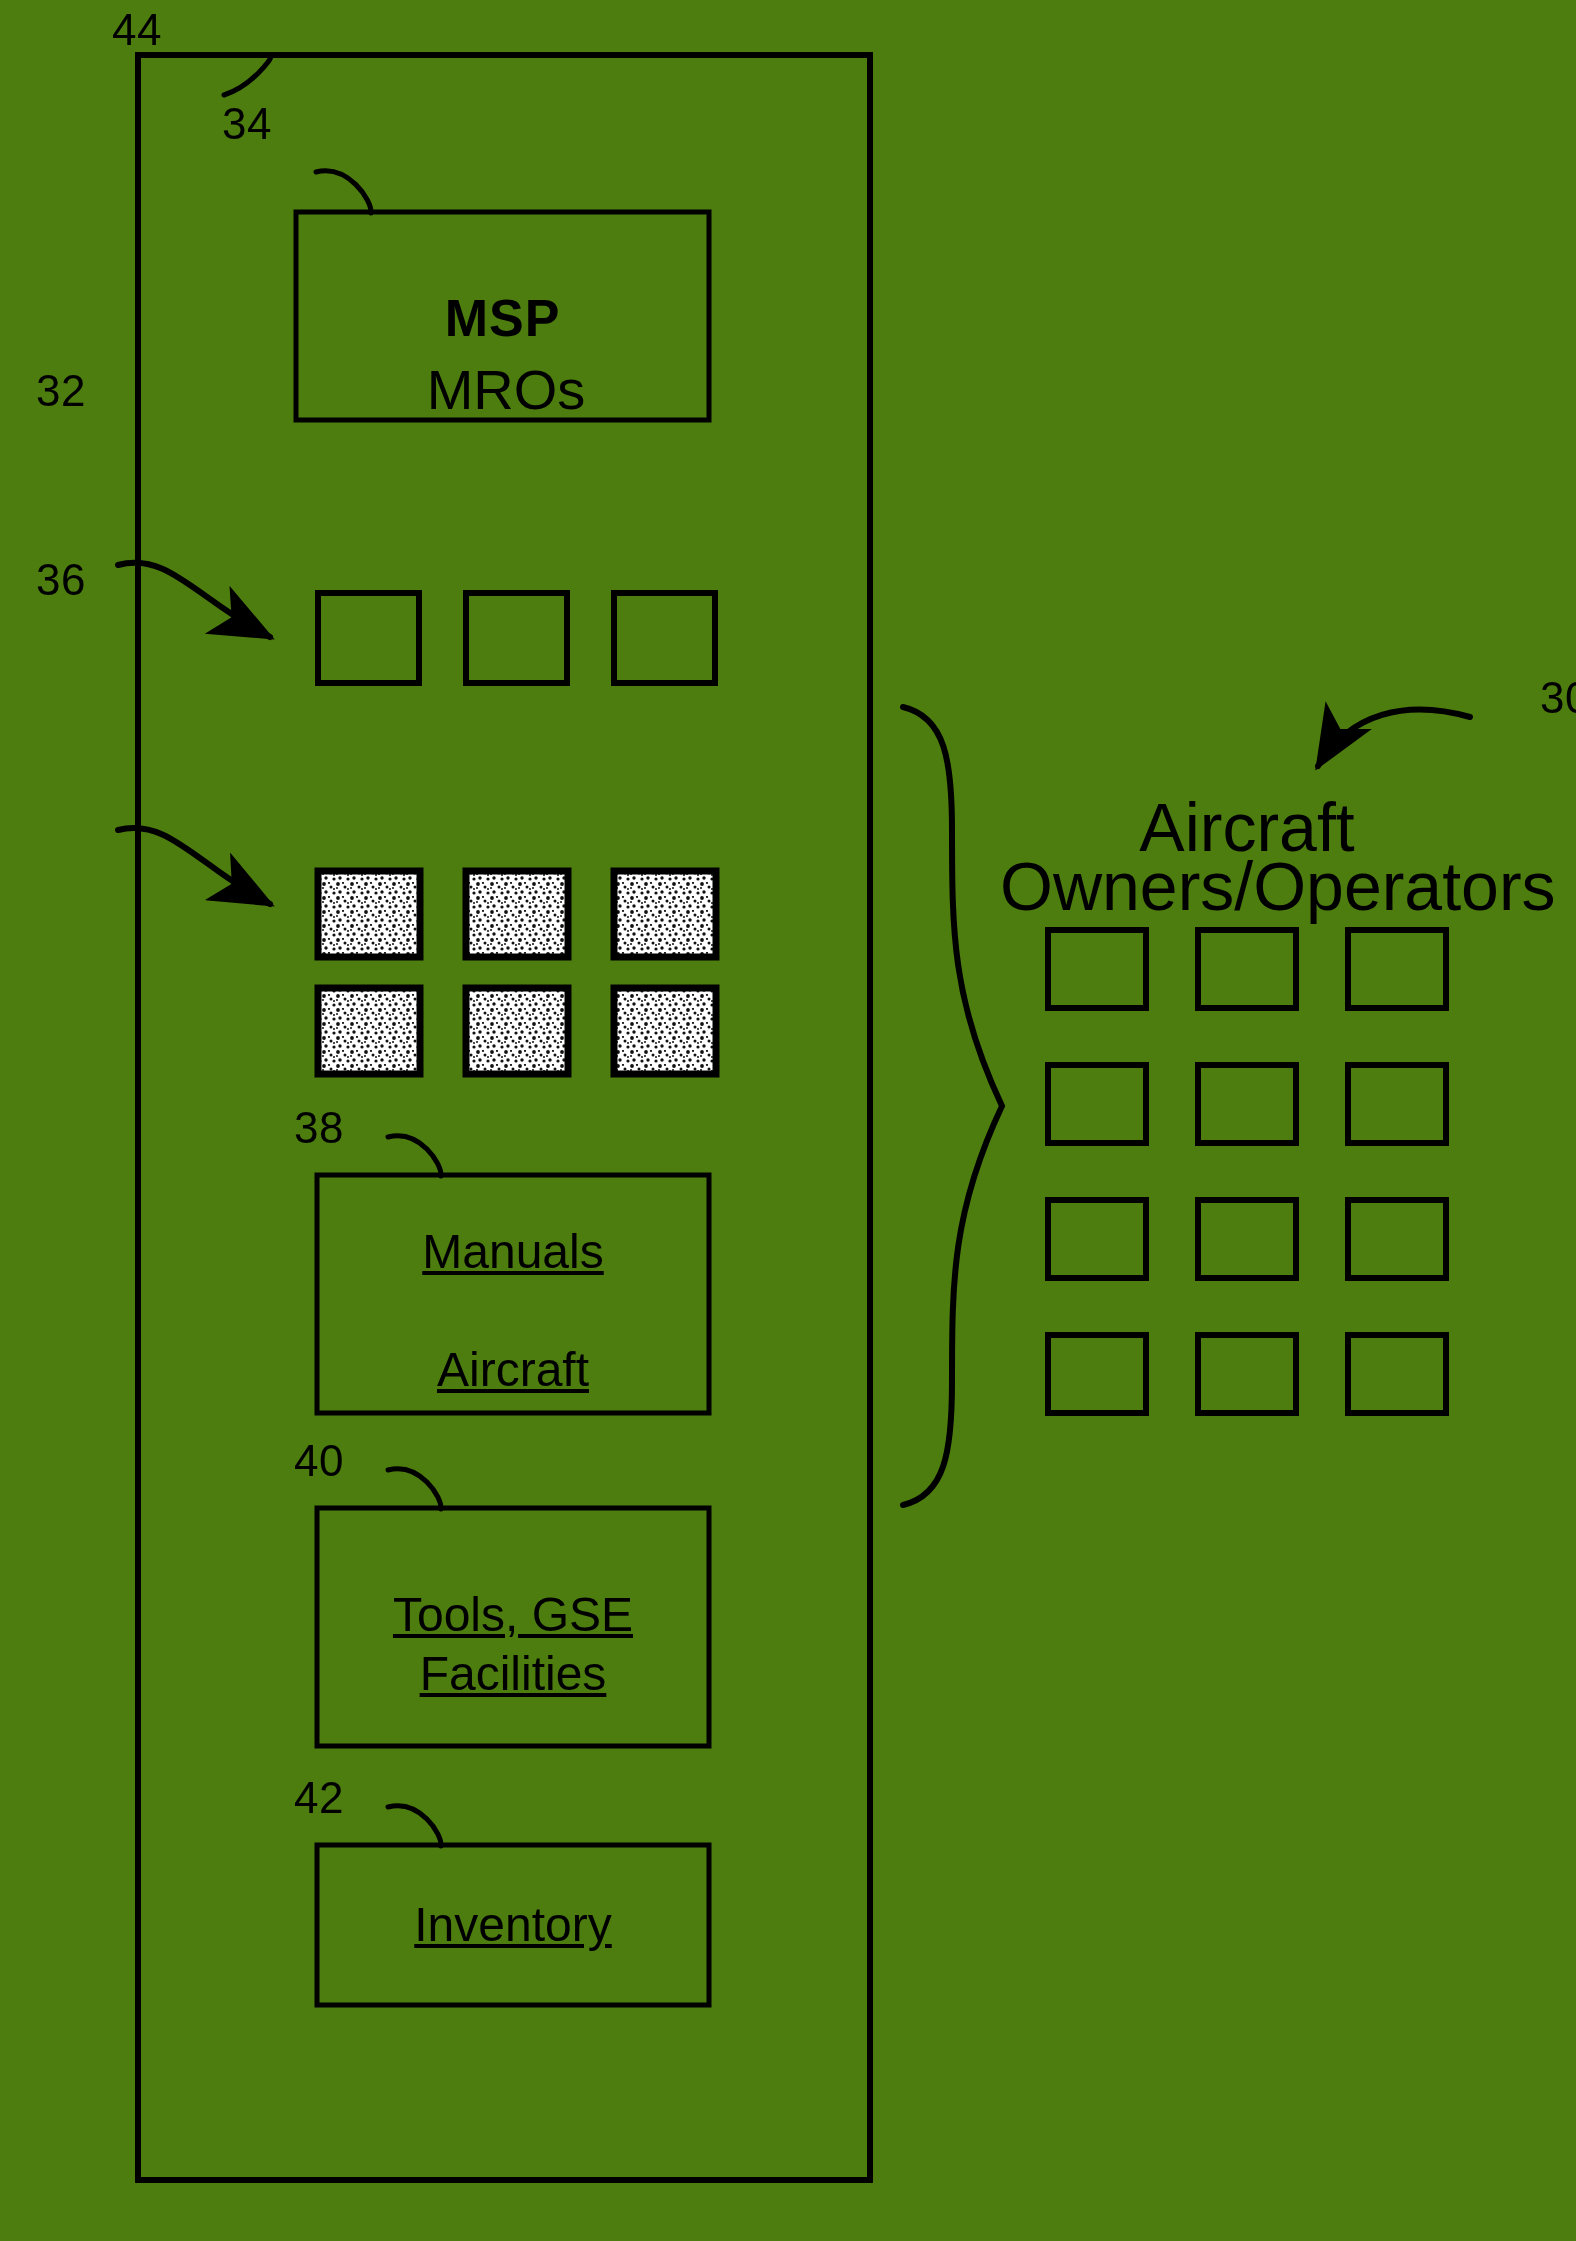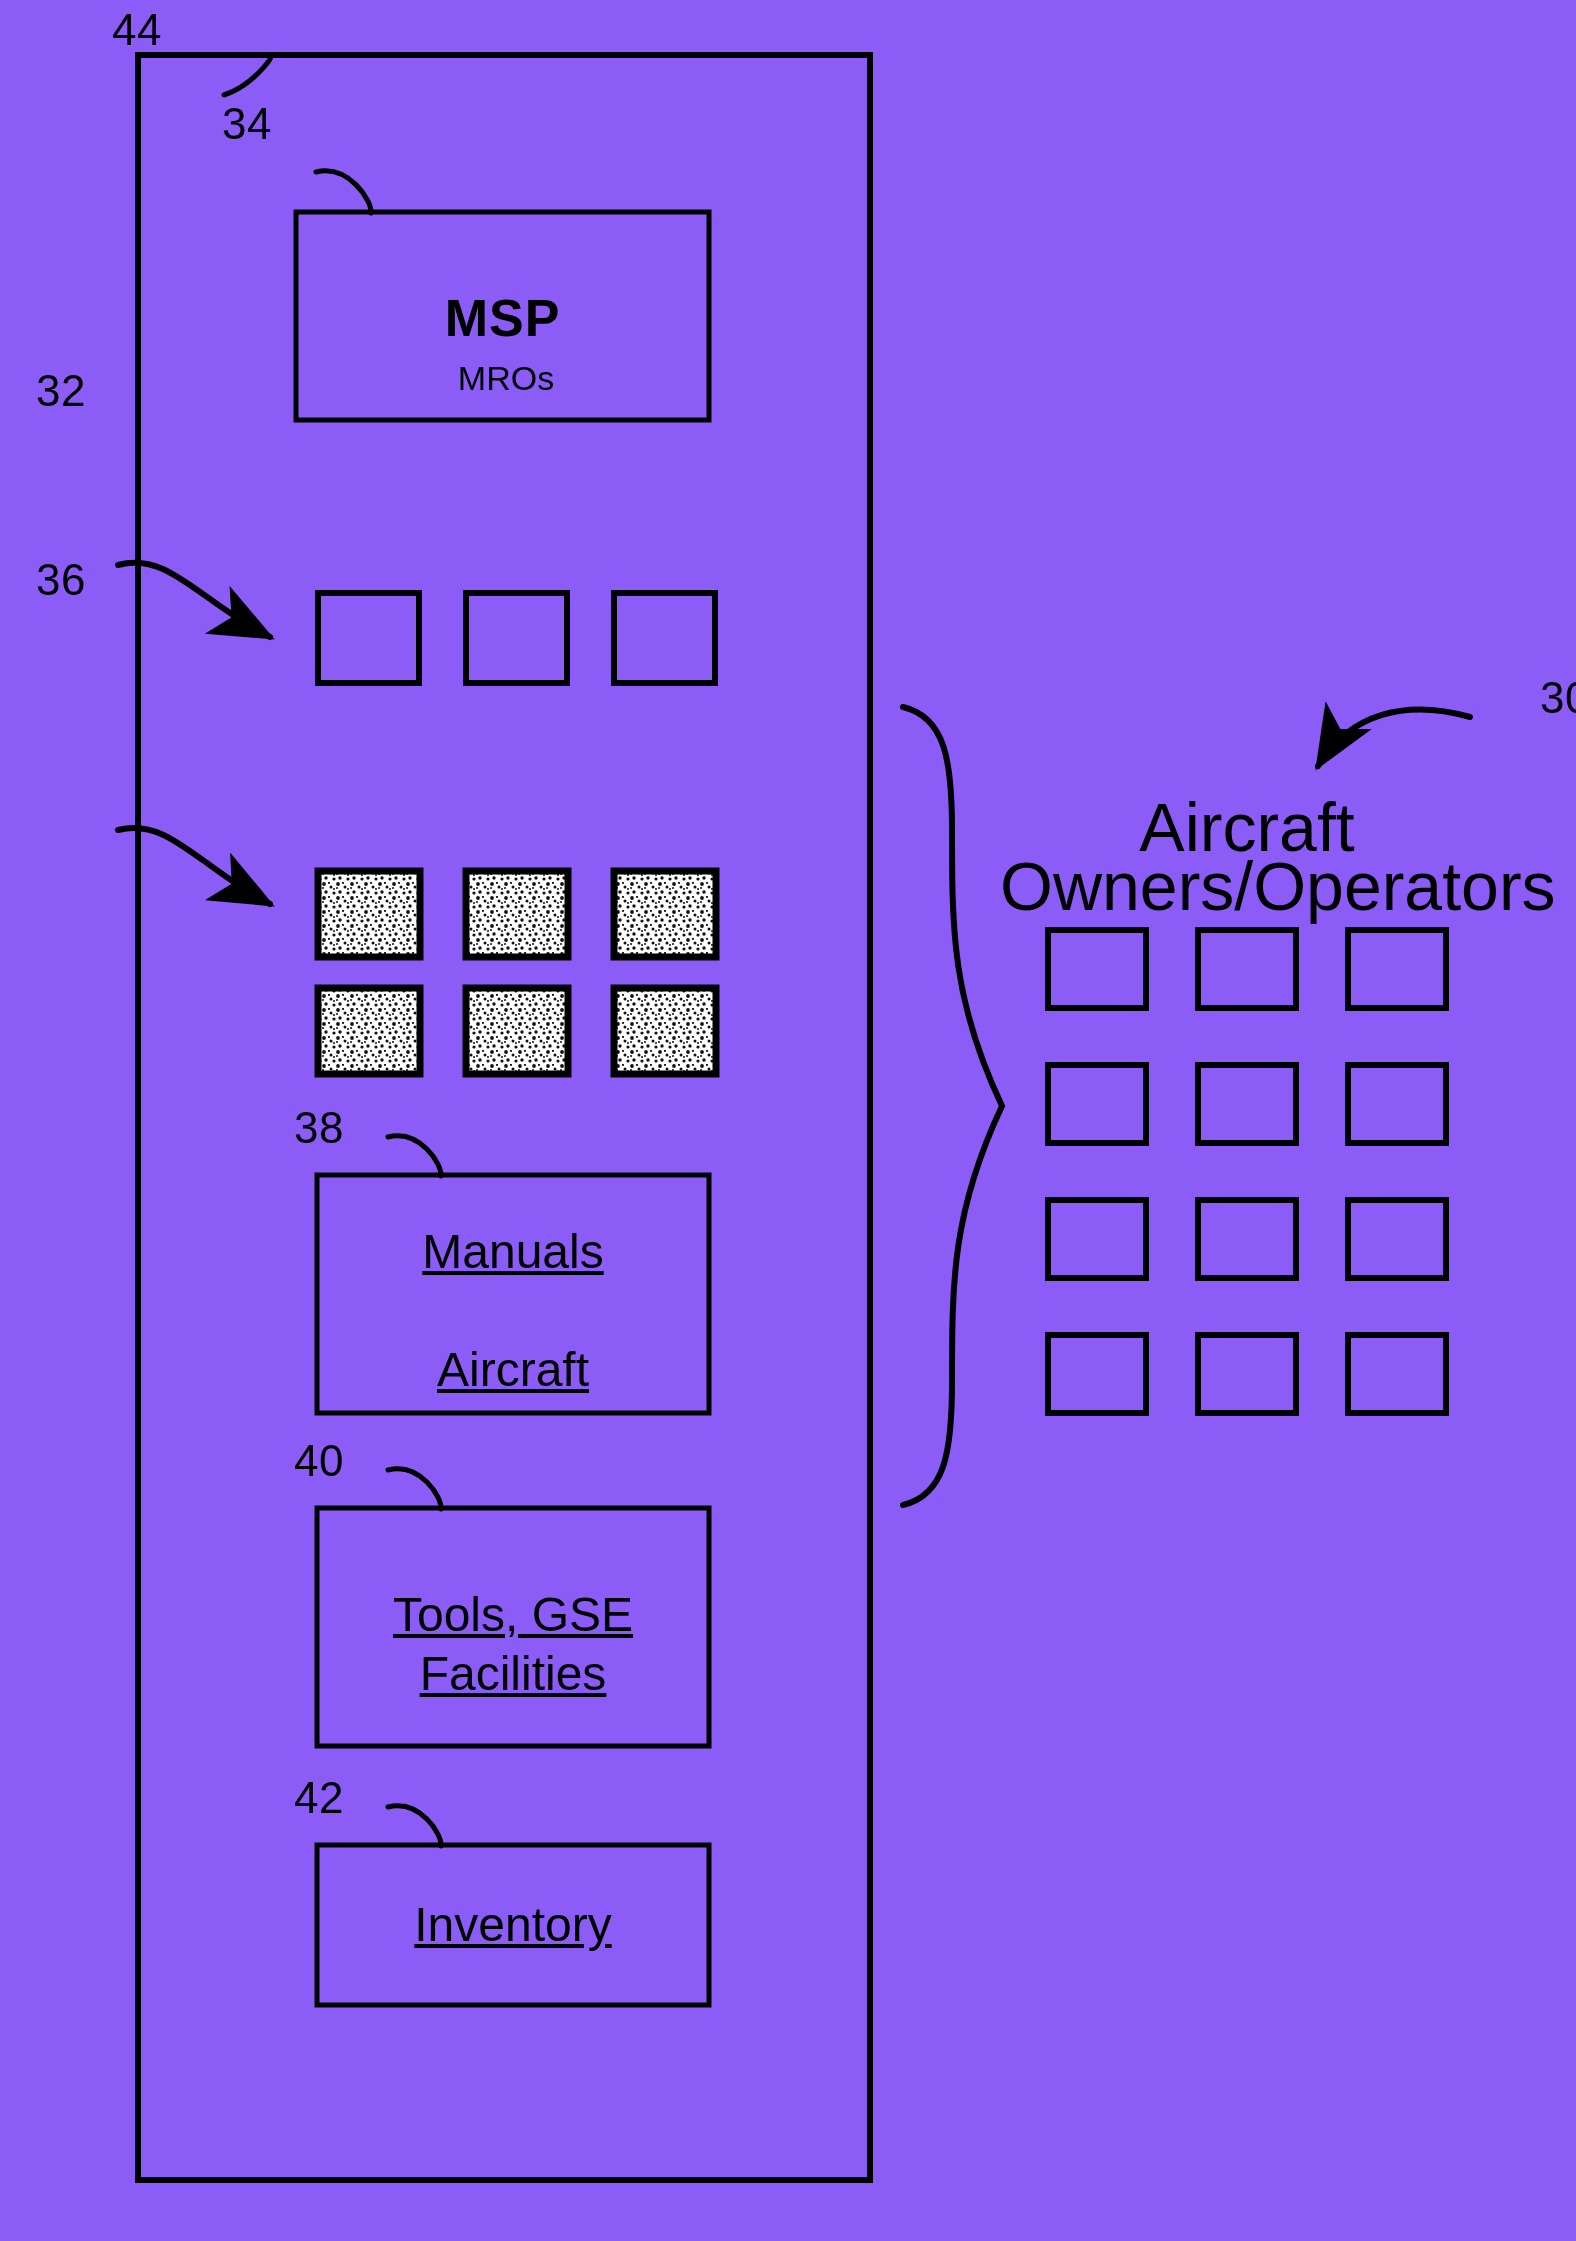--- a/index.html
+++ b/index.html
@@ -8,21 +8,21 @@
     background: #ffffff;
   }
   body {
     font-family: "Liberation Sans", sans-serif;
     color: #000000;
   }
   #page {
     position: relative;
     width: 1576px;
     height: 2241px;
-    background: #8b5cf6;
+    background: #4d7c0f;
     overflow: hidden;
   }
   .svg-layer {
     position: absolute;
     left: 0;
     top: 0;
     width: 1576px;
     height: 2241px;
     pointer-events: none;
   }
@@ -31,21 +31,21 @@
     position: absolute;
     white-space: pre;
     line-height: 1.08;
     color: #000;
   }
   .ref-num {
     font-size: 44px;
     letter-spacing: 0.5px;
   }
   .group-title {
-    font-size: 34px;
+    font-size: 56px;
     text-align: center;
   }
   .box-label {
     font-size: 48px;
     text-align: center;
     line-height: 1.22;
     text-decoration: underline;
   }
   .msp-label {
     font-size: 52px;

